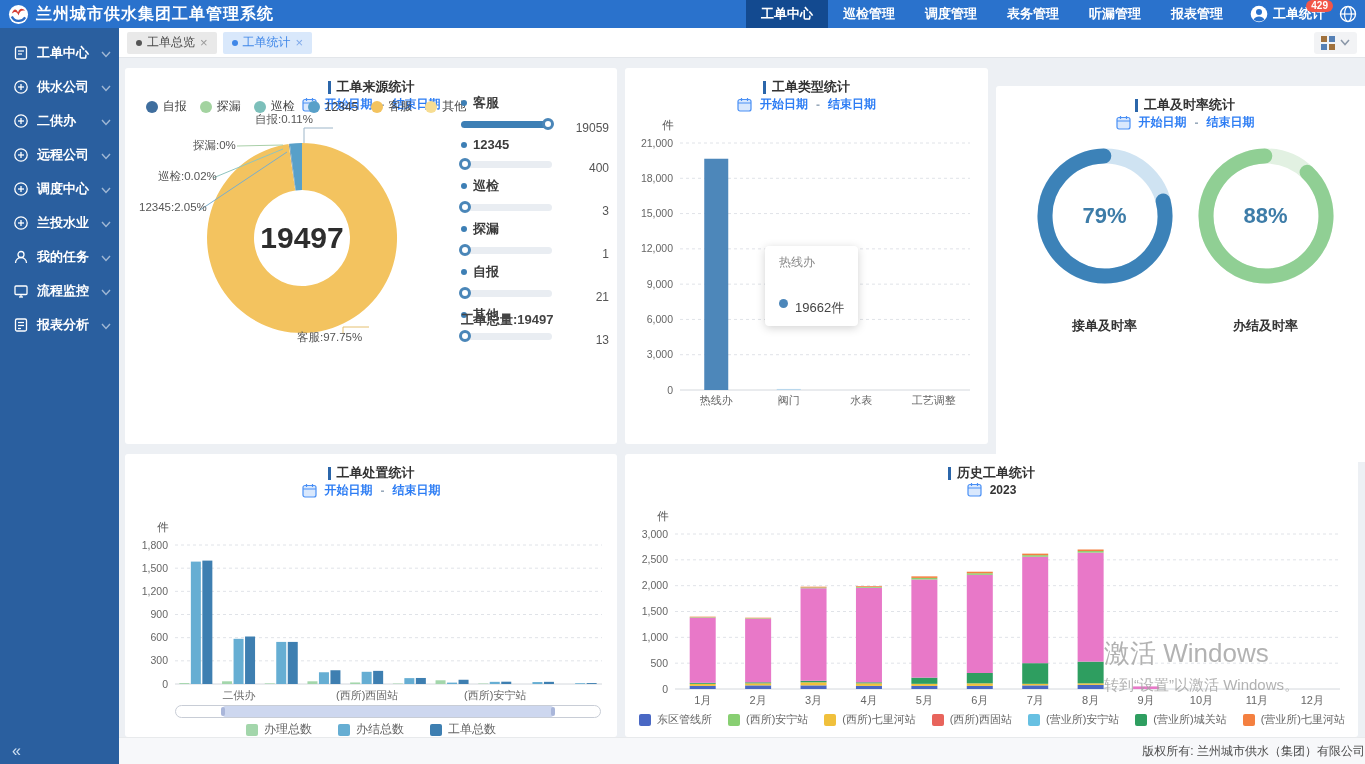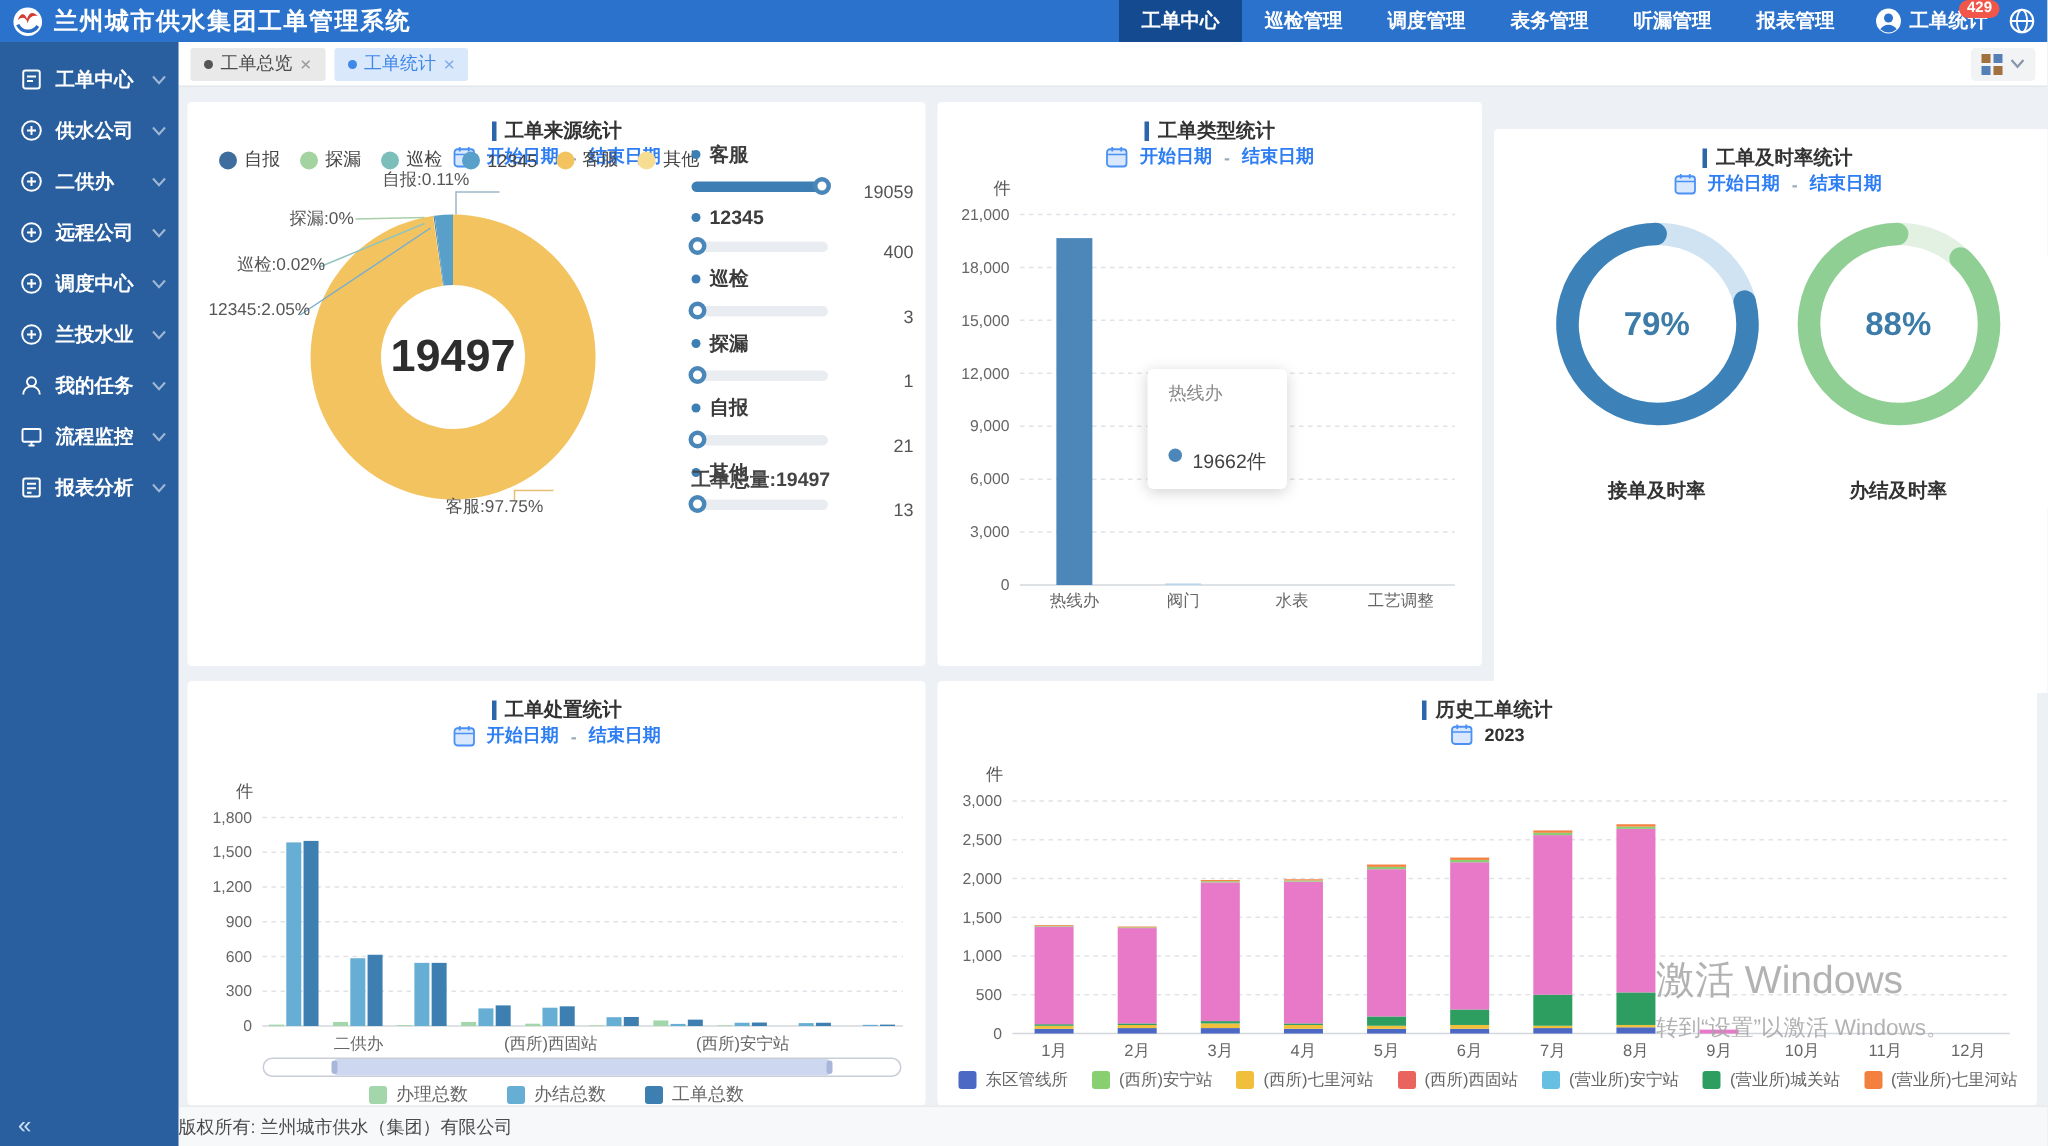--- a/index.html
+++ b/index.html
@@ -88,21 +88,21 @@
   .bl-item b { width:12px; height:12px; border-radius:2px; }
   
   .dz { position:absolute; left:50px; right:16px; top:251px; height:13px; border:1px solid #c8cdd6; border-radius:7px; background:#fff; }
   .dz-fill { position:absolute; top:0; bottom:0; left:11%; right:11%; background:#cdd7ef; border-radius:2px; cursor:grab; }
   .dz-h { position:absolute; top:1px; bottom:1px; width:4px; background:#a9b6da; border-radius:2px; cursor:ew-resize; }
 
   
   .watermark { position:absolute; left:985px; top:578px; color:rgba(165,165,165,.85); z-index:15; pointer-events:none; }
   .wm1 { font-size:26px; }
   .wm2 { font-size:15px; margin-top:5px; }
-  .footer { position:absolute; left:0; right:0; bottom:0; height:27px; line-height:26px; text-align:left; font-size:12px; color:#4a4a4a; background:#f7f8fa; border-top:1px solid #e8eaec; }
+  .footer { position:absolute; left:0; right:0; bottom:0; height:27px; line-height:26px; text-align:right; font-size:12px; color:#4a4a4a; background:#f7f8fa; border-top:1px solid #e8eaec; }
 
   svg text { font-family:"Liberation Sans", sans-serif; }
 </style>
 </head>
 <body>
 
 <div class="app">
 
   <div class="header">
     <div class="brand">

